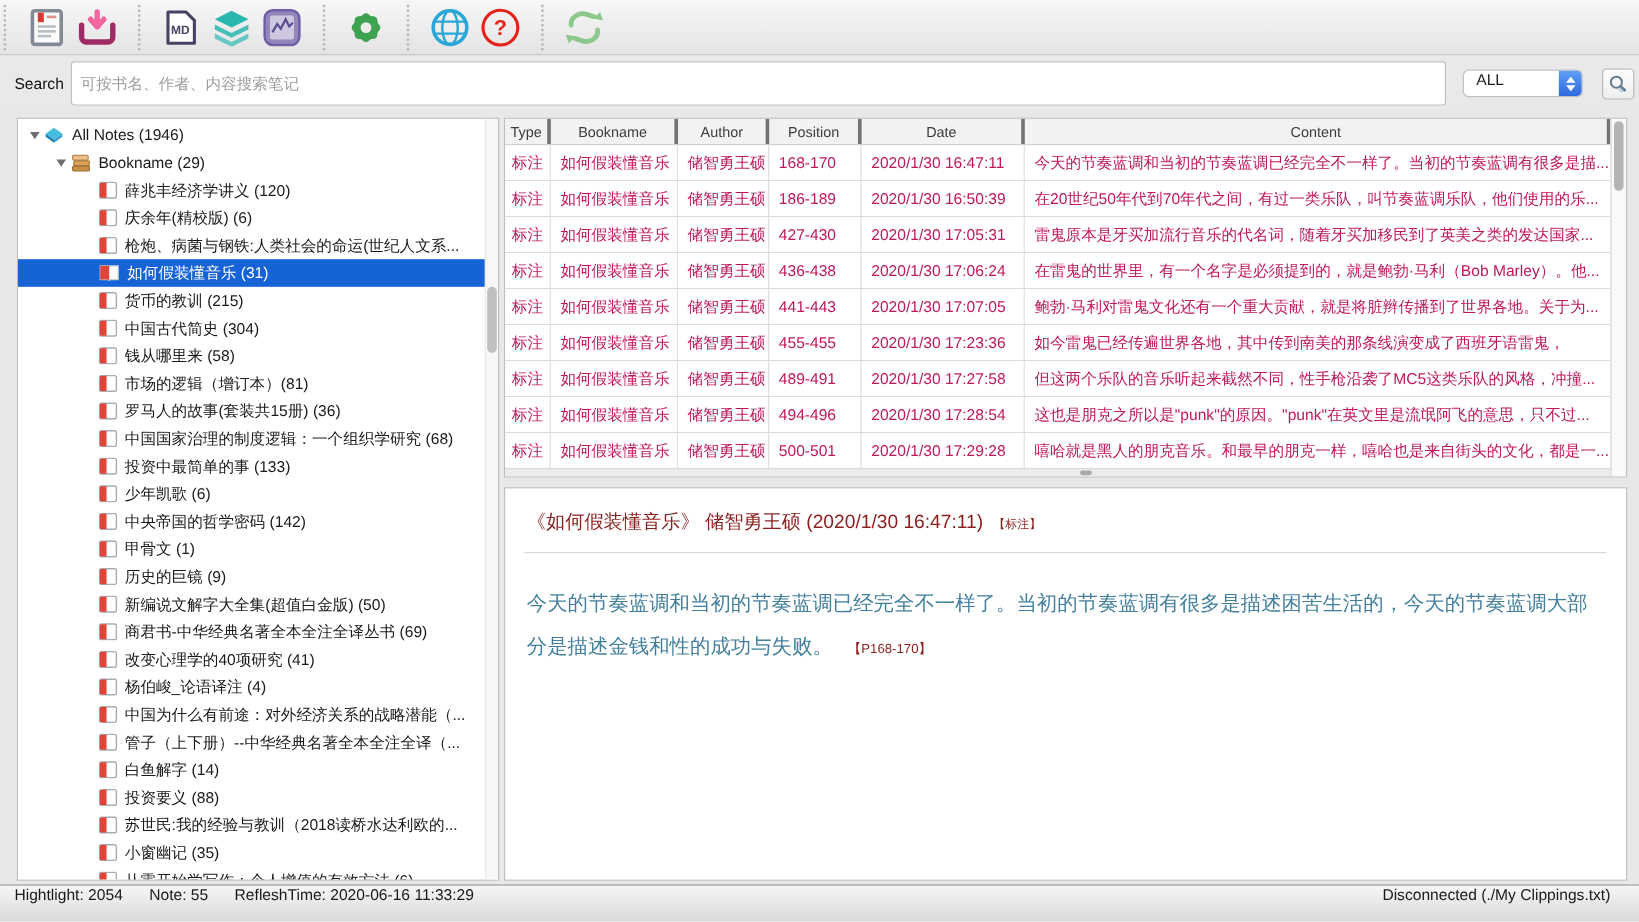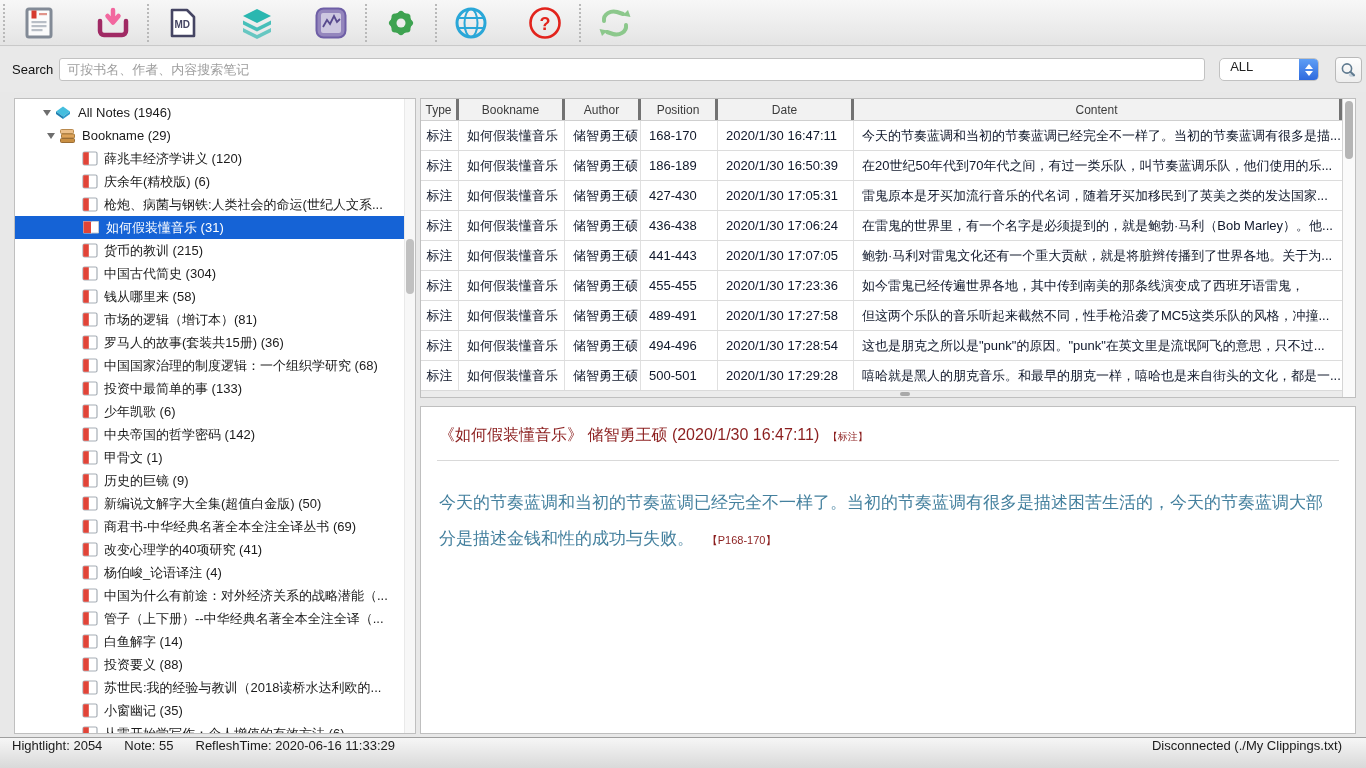--- a/index.html
+++ b/index.html
@@ -4,31 +4,31 @@
 <style>
   * { box-sizing: border-box; margin: 0; padding: 0; }
   html, body { width: 1366px; height: 768px; overflow: hidden; }
   body { font-family: "Liberation Sans", "DejaVu Sans", sans-serif; }
   .window { position: relative; width: 1366px; height: 768px; background: #e8e8e8; }
 
   
   .toolbar { position: absolute; top: 0; left: 0; right: 0; height: 46px;
     background: linear-gradient(#f7f7f7, #e4e4e4); border-bottom: 1px solid #c9c9c9;
     display: flex; align-items: center; }
-  .tgroup { display: flex; align-items: center; gap: 36px; padding: 0 15px; height: 38px;
+  .tgroup { display: flex; align-items: center; gap: 4px; padding: 0 15px; height: 38px;
     border-left: 2px dotted #b9b9b9; }
   .tgroup.first { margin-left: 3px; }
   .tbtn { background: none; border: none; width: 38px; height: 38px; display: flex;
     align-items: center; justify-content: center; cursor: pointer; padding: 0; }
 
   
   .searchbar { position: absolute; top: 47px; left: 0; right: 0; height: 45px;
     display: flex; align-items: center; background: #e9e9e9; }
   .search-label { margin-left: 12px; font-size: 13px; color: #111; }
-  .search-input { margin-left: 6px; width: 1146px; height: 23px; border: 1px solid #c2c2c2;
+  .search-input { margin-left: 6px; width: 1146px; height: 37px; border: 1px solid #c2c2c2;
     border-radius: 3px; background: #fff; font-size: 13px; padding: 0 7px; color: #333;
     font-family: inherit; }
   .search-input::placeholder { color: #9d9d9d; }
   .filter-select { margin-left: 14px; width: 100px; height: 23px; background: #fff;
     border: 1px solid #c2c2c2; border-radius: 5px; position: relative; display: flex;
     font-size: 13px; color: #222; cursor: default; }
   .filter-select .value { margin-left: 10px; }
   .stepper { position: absolute; right: 0; top: 0; bottom: 0; width: 19px;
     background: linear-gradient(#5e9ef5, #2e6ade); border-radius: 0 4px 4px 0;
     display: flex; flex-direction: column; align-items: center; justify-content: center; gap: 2px; }
@@ -45,42 +45,42 @@
   .sidebar { position: absolute; left: 14px; top: 6px; width: 402px; bottom: 3px;
     background: #fff; border: 1px solid #bfbfbf; overflow: hidden; }
   .tree { padding-top: 2px; }
   .tree-row { height: 23px; display: flex; align-items: center; font-size: 13px;
     color: #1a1a1a; white-space: nowrap; cursor: default; }
   .tree-row .disclosure { width: 15px; display: flex; justify-content: center; flex: none; }
   .disclosure::before { content: ""; width: 0; height: 0; border-left: 4.5px solid transparent;
     border-right: 4.5px solid transparent; border-top: 6px solid #6e6e6e; }
   .tree-row .spacer { width: 15px; flex: none; }
   .ticon { display: flex; align-items: center; margin-right: 6px; flex: none; }
-  .level0 { padding-left: 24px; }
+  .level0 { padding-left: 6px; }
   .level1 { padding-left: 28px; }
   .level2 { padding-left: 52px; }
   .tree-label { overflow: hidden; }
   .tree-row.selected { background: #1563d6; color: #fff; }
   .icon-open { display: none; }
   .tree-row.selected .icon-open { display: inline; }
   .side-scroll { position: absolute; top: 0; right: 0; bottom: 0; width: 11px;
     background: #f7f7f7; border-left: 1px solid #e9e9e9; }
   .side-thumb { position: absolute; top: 140px; left: 1px; width: 8px; height: 55px;
     border-radius: 4px; background: #c0c0c0; }
 
   
   .table-pane { position: absolute; left: 420px; top: 6px; width: 936px; height: 300px;
     background: #fff; border: 1px solid #bfbfbf; overflow: hidden; }
   .thead { display: flex; height: 22px; background: #f2f2f2; border-bottom: 1px solid #cfcfcf;
     margin-right: 13px; }
   .thead .hcell { font-size: 12px; color: #3c3c3c; display: flex; align-items: center;
     justify-content: center; border-right: 3px solid #737373; }
   .trow { display: flex; height: 30px; border-bottom: 1px solid #dcdcdc; margin-right: 13px;
     background: #fff; }
-  .cell { font-size: 13px; color: #0f172a; display: flex; align-items: center;
+  .cell { font-size: 13px; color: #be185d; display: flex; align-items: center;
     border-right: 1px solid #e0e0e0; padding: 0 8px; white-space: nowrap; overflow: hidden; }
   .c-type { width: 38px; justify-content: center; padding: 0; flex: none; }
   .c-book { width: 106px; flex: none; }
   .c-author { width: 76px; flex: none; }
   .c-pos { width: 77px; flex: none; }
   .c-date { width: 136px; flex: none; }
   .c-content { flex: 1; border-right: none; }
   .cell span, .c-content { text-overflow: clip; }
   .vscroll { position: absolute; top: 0; right: 0; bottom: 0; width: 13px; background: #fafafa;
     border-left: 1px solid #d5d5d5; }

